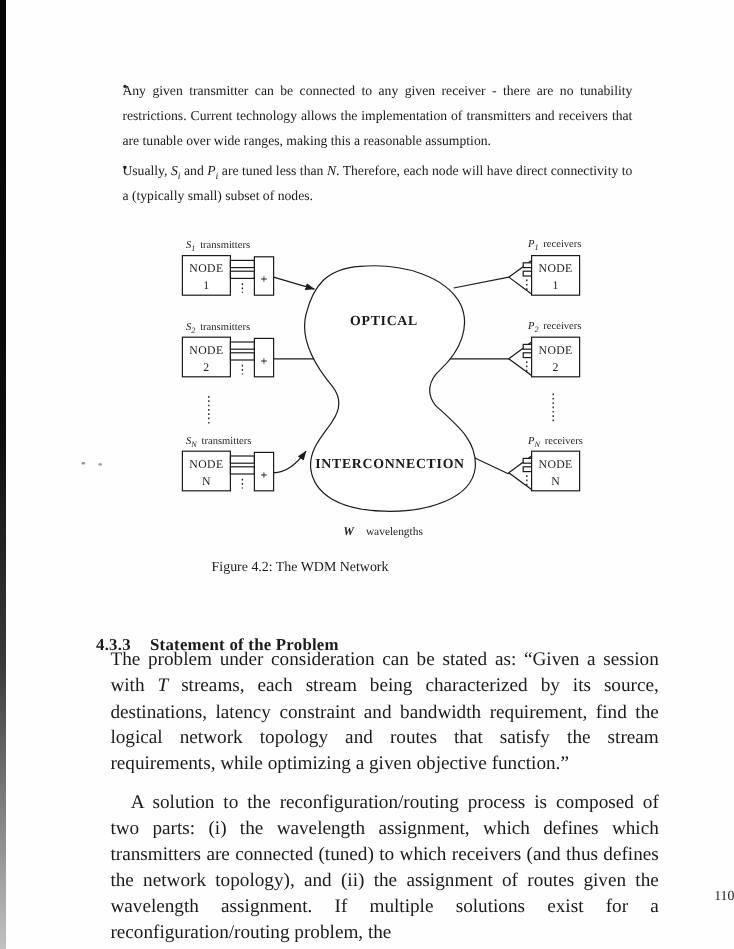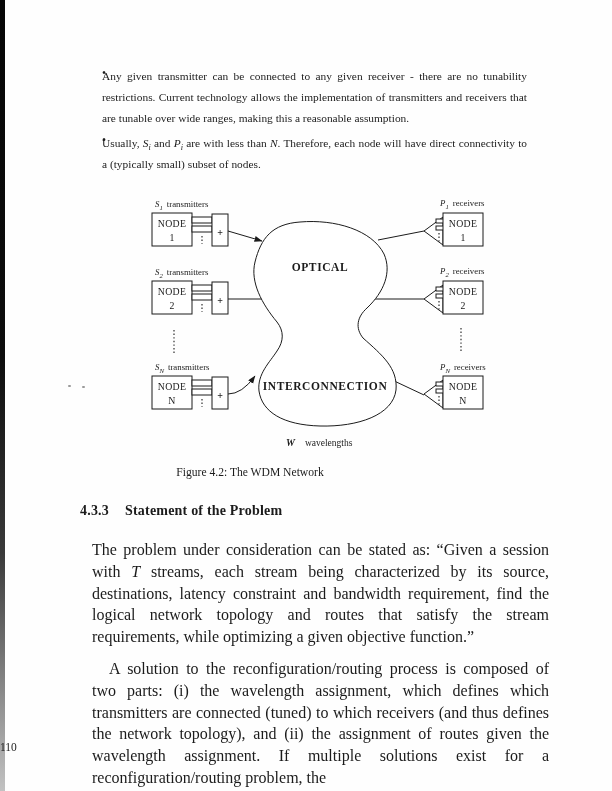--- a/index.html
+++ b/index.html
@@ -44,54 +44,54 @@
   .cloud-text { font-size: 11.5px; font-weight: bold; text-anchor: middle; letter-spacing: 0.6px; }
   .wave-var { font-size: 10px; font-style: italic; font-weight: bold; }
   .wave-word { font-size: 9.5px; }
 
   .figure-caption {
     position: absolute; left: 0; top: 466px; width: 500px;
     text-align: center; font-size: 11.6px;
   }
 
   .section-heading {
-    position: absolute; left: 80px; top: 503px;
+    position: absolute; left: 80px; top: 531px;
     font-size: 14px; font-weight: bold; letter-spacing: 0.2px;
   }
   .section-heading .sec-title { margin-left: 16px; }
 
   .body-text {
     position: absolute; left: 92px; top: 539px; width: 457px;
     font-size: 16px; line-height: 21.8px; text-align: justify; font-family: Liberation Serif, serif;
   }
   .body-text p { margin: 0; }
   .body-text p + p { margin-top: 10px; }
   .body-text p.indent { text-indent: 17px; }
 
   .page-number {
     position: absolute; left: 0; top: 741px; width: 612px;
-    text-align: left; font-size: 11.5px;
+    text-align: right; font-size: 11.5px;
   }
 </style>
 </head>
 <body>
 
 <div class="page">
 
   <div class="edge-bar"></div>
   <div class="speck" style="left:68px;top:385px;width:3px;height:2px;"></div>
   <div class="speck" style="left:82px;top:386px;width:3px;height:2px;"></div>
 
   <div class="bullet-item" style="top:66px;">
     <span class="bullet-marker">•</span>
     <div class="bullet-text"><span>Any given transmitter can be connected to any given receiver - there are no tunability restrictions. Current technology allows the implementation of transmitters and receivers that are tunable over wide ranges, making this a reasonable assumption.</span></div>
   </div>
   <div class="bullet-item" style="top:133px;">
     <span class="bullet-marker">•</span>
-    <div class="bullet-text"><span>Usually, </span><span class="em">S</span><sub class="em">i</sub><span> and </span><span class="em">P</span><sub class="em">i</sub><span> are with less than </span><span class="em">N</span><span>. Therefore, each node will have direct connectivity to a (typically small) subset of nodes.</span></div>
+    <div class="bullet-text"><span>Usually, </span><span class="em">S</span><sub class="em">i</sub><span> and </span><span class="em">P</span><sub class="em">i</sub><span> are tuned less than </span><span class="em">N</span><span>. Therefore, each node will have direct connectivity to a (typically small) subset of nodes.</span></div>
   </div>
 
   <svg class="figure-svg" width="612" height="270" viewBox="0 190 612 270" xmlns="http://www.w3.org/2000/svg">
     <defs>
       <marker id="arr" markerWidth="9" markerHeight="8" refX="7.5" refY="3" orient="auto" markerUnits="userSpaceOnUse">
         <path d="M0,0 L8,3 L0,6 Z" fill="#1b1b1b"></path>
       </marker>
     </defs>
 
     <path class="wire" d="M228,231 L262,241" marker-end="url(#arr)"></path>

